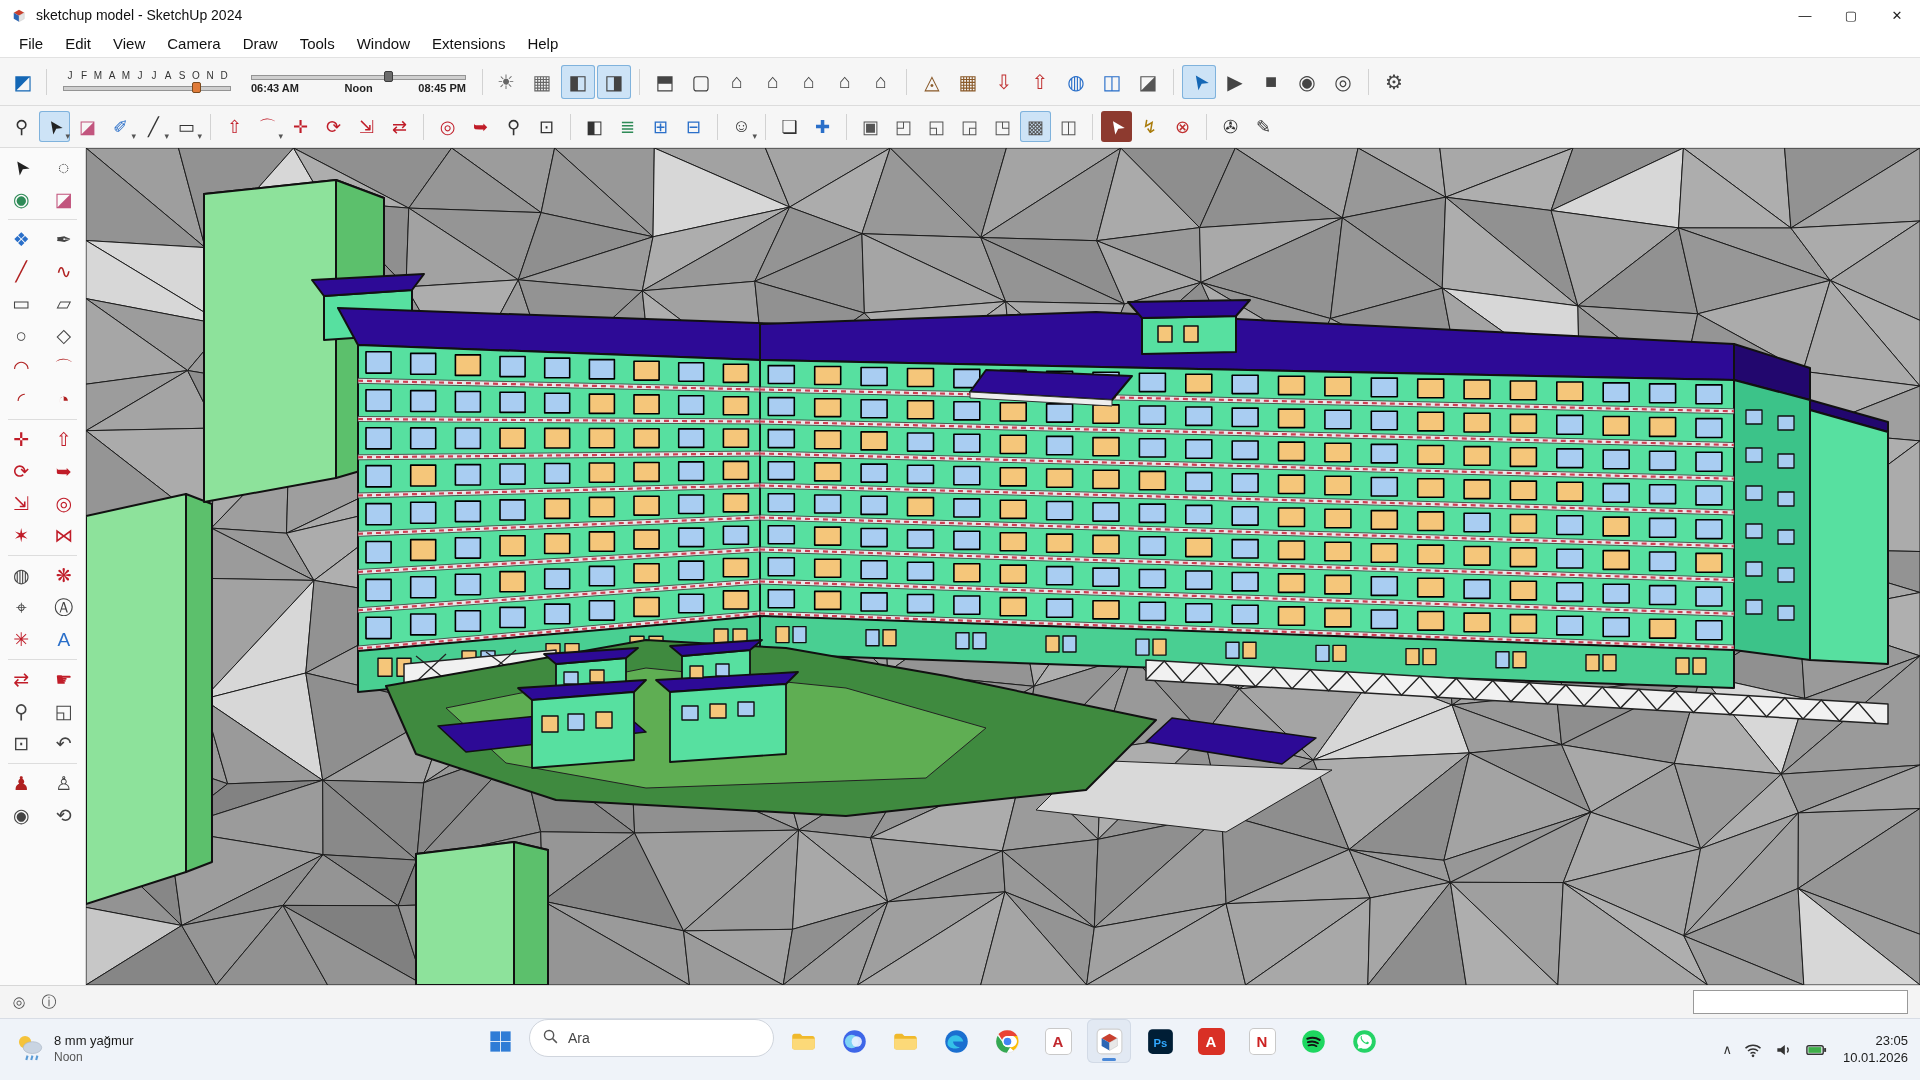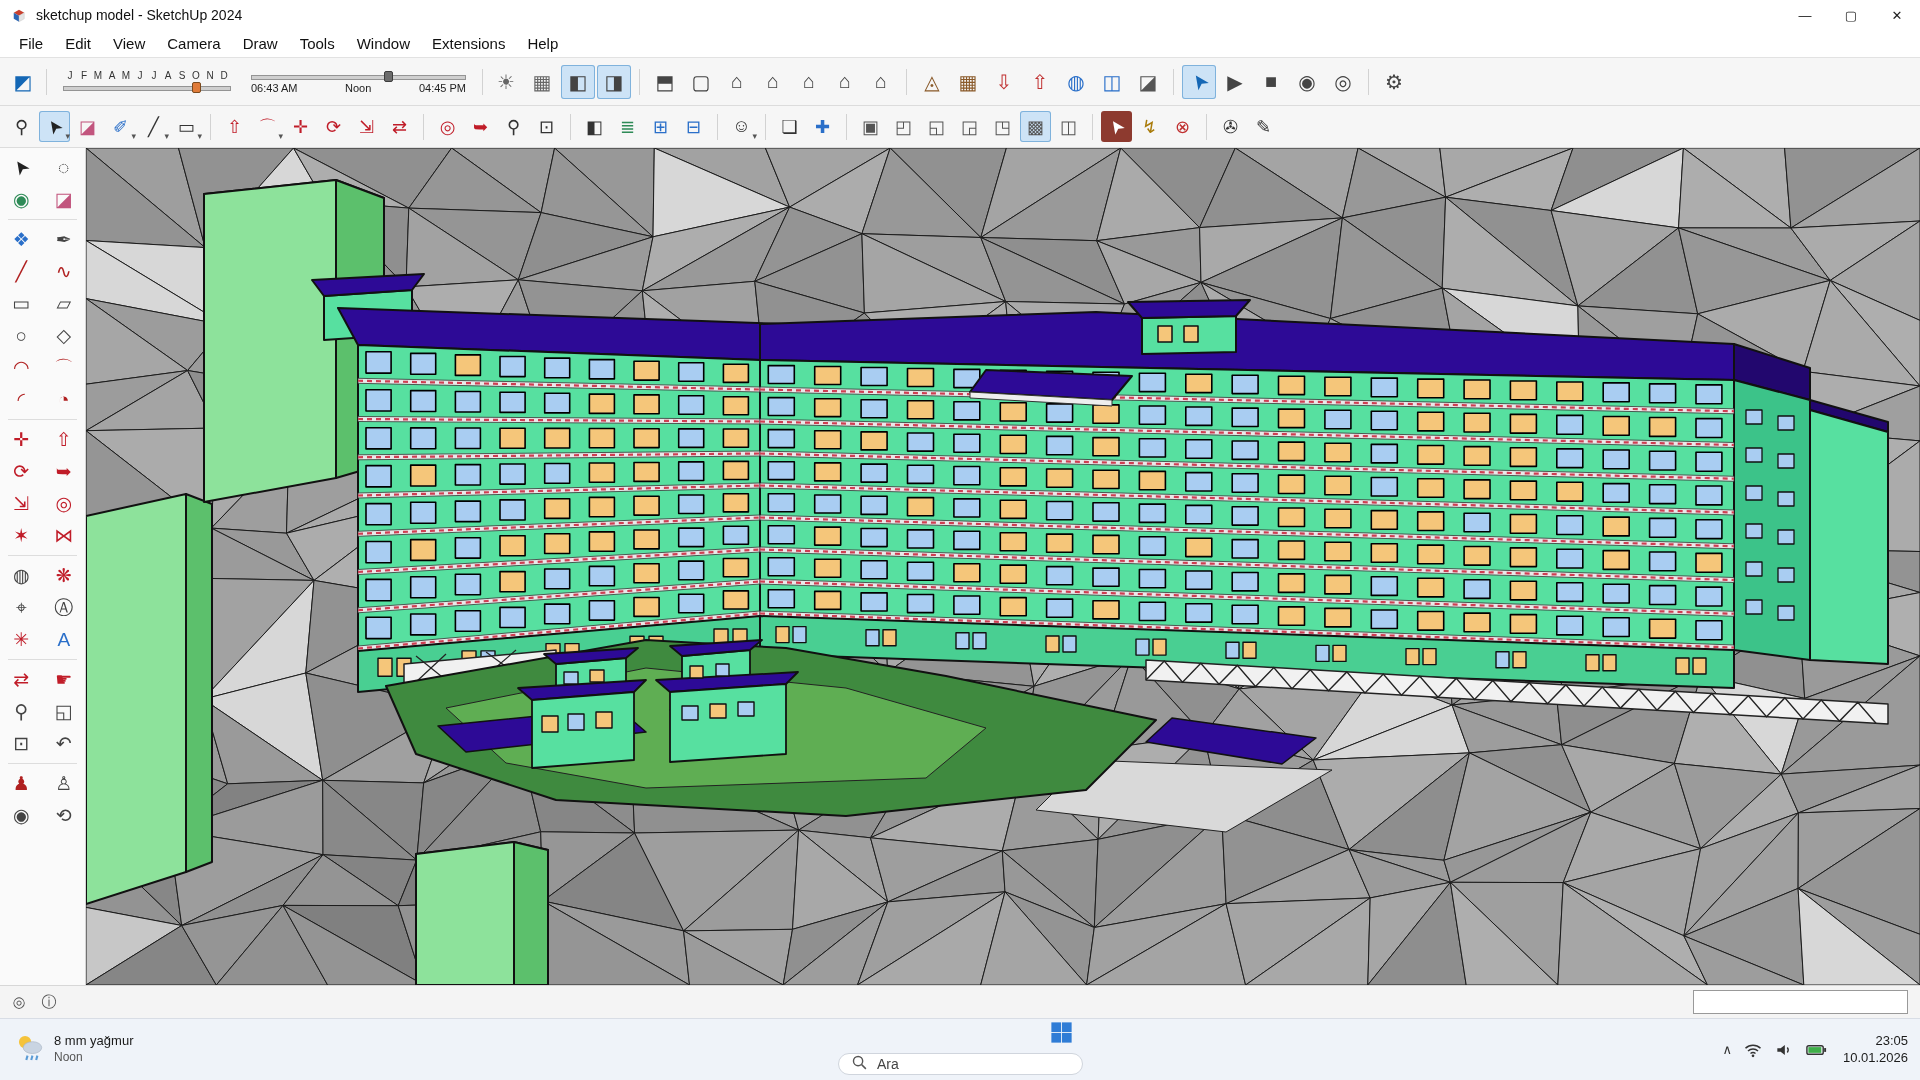--- a/index.html
+++ b/index.html
@@ -31,41 +31,41 @@
 
   
   .slider{display:flex;flex-direction:column;justify-content:center;margin:0 10px;}
   .months{display:flex;font-size:10px;color:#333;}
   .months span{width:14px;text-align:center;}
   .groove{position:relative;height:12px;width:168px;}
   .slider.time .groove{width:215px;}
   .groove::before{content:"";position:absolute;left:0;right:0;top:5px;height:3px;background:#cfcfcf;border:1px solid #949494;}
   .thumb{position:absolute;top:1px;width:9px;height:11px;background:#e07b39;border:1px solid #7a4a1e;border-radius:2px;}
   .thumb.dark{background:#6b6b6b;border-color:#3c3c3c;}
-  .time-labels{display:flex;justify-content:space-between;font-size:11px;color:#222;width:215px;}
+  .time-labels{display:flex;justify-content:space-between;font-size:11px;color:#222;width:215px;font-weight:bold;}
 
   
   .main{flex:1;display:flex;min-height:0;}
   .palette{width:86px;background:#fafafa;border-right:1px solid #d5d5d5;display:grid;grid-template-columns:1fr 1fr;align-content:start;padding-top:4px;row-gap:1px;}
   .palette .tool{width:34px;height:31px;margin:0 auto;font-size:19px;}
   .palette .hr{grid-column:1/3;height:1px;background:#ddd;margin:3px 8px;}
   .viewport{flex:1;position:relative;background:#9c9c9c;min-width:0;}
   #scene{display:block;width:100%;height:100%;}
 
   
   .statusbar{height:33px;background:#f4f4f4;border-top:1px solid #d7d7d7;display:flex;align-items:center;font-size:14px;color:#222;padding:0 8px;gap:8px;flex:0 0 auto;}
   .status-icon{width:22px;height:22px;display:flex;align-items:center;justify-content:center;color:#555;font-size:15px;}
   .status-msg{margin-left:4px;}
   .measure{margin-left:auto;width:215px;height:24px;background:#fff;border:1px solid #999;margin-right:4px;font-size:13px;padding:0 6px;}
 
   
   .taskbar{height:62px;background:#eff3f9;border-top:1px solid #d8dde5;display:flex;align-items:center;position:relative;flex:0 0 auto;}
   .weather{display:flex;align-items:center;gap:8px;padding:0 14px;font-size:13px;color:#1b1b1b;line-height:1.3;}
   .weather .sub{color:#555;font-size:12px;}
-  .tb-center{position:absolute;left:478px;top:0;height:100%;display:flex;align-items:flex-end;gap:7px;flex-direction:column;}
+  .tb-center{position:absolute;left:478px;top:0;height:100%;display:flex;align-items:flex-start;gap:7px;}
   .app{width:44px;height:44px;border-radius:6px;display:flex;align-items:center;justify-content:center;position:relative;}
   .app.active{background:#e2e9f3;box-shadow:inset 0 0 0 1px #d2dae6;}
   .app.active::after{content:"";position:absolute;bottom:2px;left:15px;right:15px;height:3px;border-radius:2px;background:#4a88d8;}
   .letter-app{width:27px;height:27px;border-radius:5px;display:flex;align-items:center;justify-content:center;font-weight:bold;font-size:15px;}
   .search{width:245px;height:38px;border-radius:19px;background:#fff;border:1px solid #d0d5dd;display:flex;align-items:center;padding:0 12px;gap:9px;color:#444;font-size:14px;}
   .tray{margin-left:auto;display:flex;align-items:center;gap:11px;padding-right:12px;}
   .trayglyph{font-size:13px;color:#333;}
   .tray span{display:inline-flex;align-items:center;}
   .clock{text-align:right;font-size:13px;color:#1b1b1b;line-height:1.3;margin-left:4px;}
 </style>
@@ -126,21 +126,21 @@
           <div class="thumb" id="dateThumb" style="left: calc(80% - 5px);"></div>
         </div>
     </div>
     <div class="slider time">
       <div class="groove">
           <div class="thumb dark" id="timeThumb" style="left: calc(64% - 5px);"></div>
         </div>
       <div class="time-labels">
         <span>06:43 AM</span>
         <span>Noon</span>
-        <span>04:45 PM</span>
+        <span>08:45 PM</span>
       </div>
     </div>
     <div class="sep"></div>
     <div class="iconrow" id="tb1icons">
         <div class="tool">
           <span class="g" style="color: rgb(102, 102, 102);">☀</span>
         </div>
         <div class="tool">
           <span class="g" style="color: rgb(102, 102, 102);">▦</span>
         </div>

